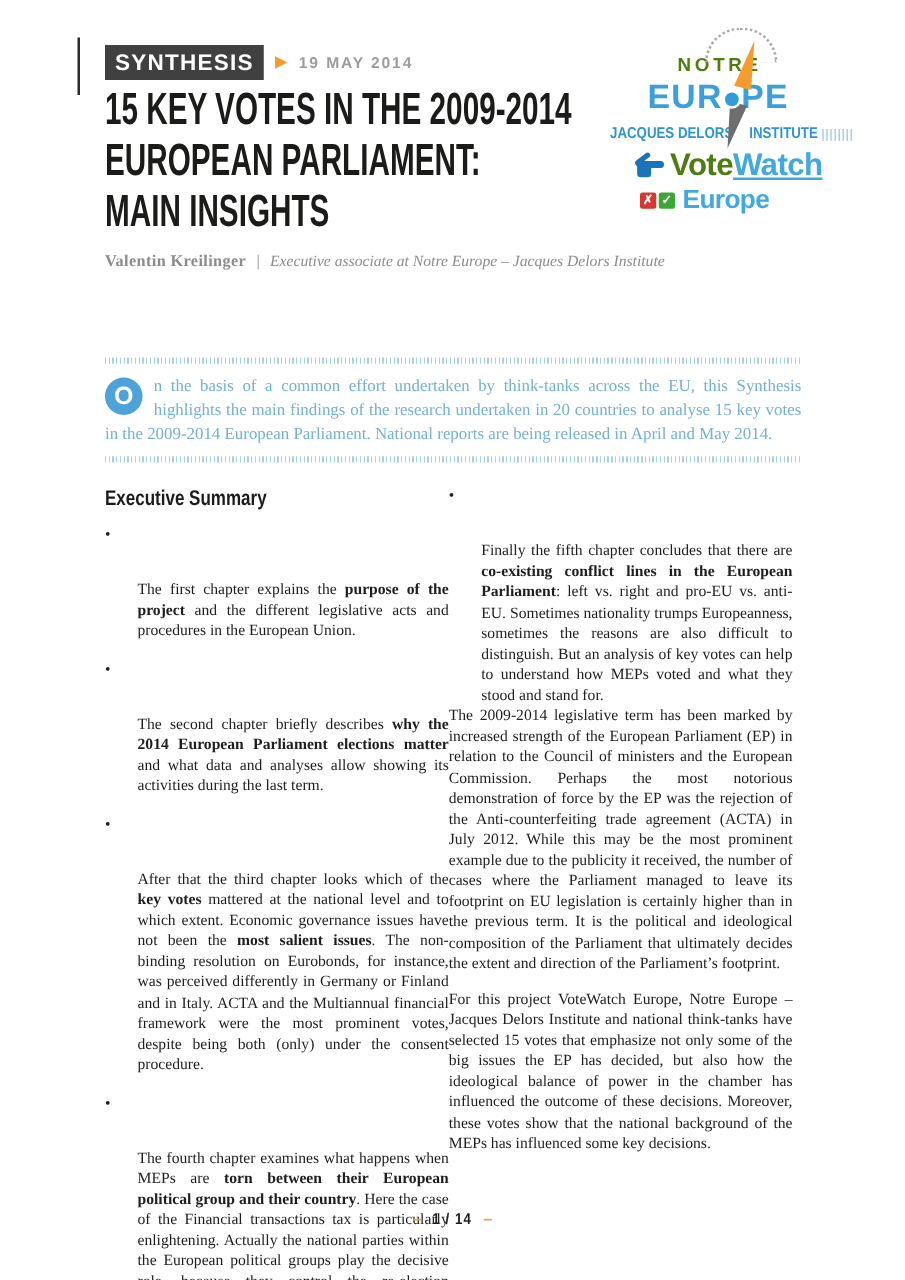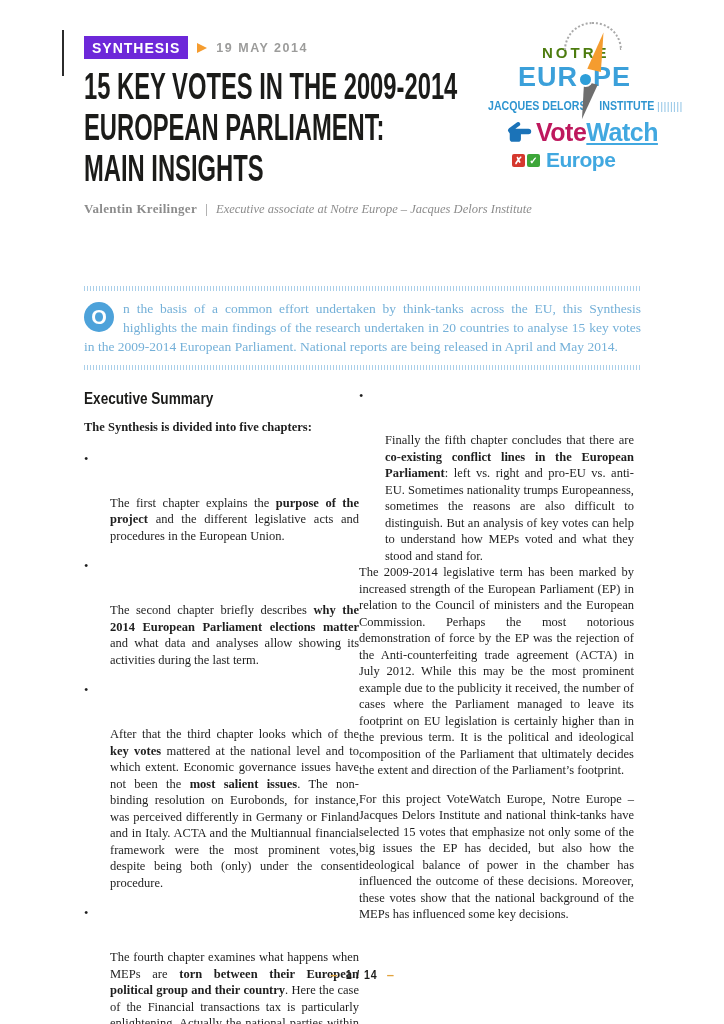--- a/index.html
+++ b/index.html
@@ -5,22 +5,22 @@
 <style>
   html,body{margin:0;padding:0;background:#ffffff;}
   body{width:724px;height:1024px;position:relative;overflow:hidden;
        font-family:"Liberation Serif",serif;color:#1e1e1e;}
 
   
   .edge-mark{position:absolute;left:62px;top:30px;width:2px;height:46px;background:#2b2b2b;}
 
   
   .header-row{position:absolute;left:84px;top:36px;display:flex;align-items:center;gap:9px;}
-  .badge{background:#6d28d9;color:#ffffff;font-family:"Liberation Sans",sans-serif;
-         font-weight:700;font-size:14px;letter-spacing:1px;padding:4px 8px 3px 8px;}
+  .badge{background:#404040;color:#ffffff;font-family:"Liberation Sans",sans-serif;
+         font-weight:700;font-size:18px;letter-spacing:1px;padding:4px 8px 3px 8px;}
   .arrow-icon{width:0;height:0;border-top:5px solid transparent;border-bottom:5px solid transparent;
               border-left:10px solid #f59c2f;}
   .header-date{color:#9c9c9b;font-family:"Liberation Sans",sans-serif;font-weight:700;
                font-size:12.5px;letter-spacing:1.5px;}
 
   
   .title-block{position:absolute;left:84px;top:66px;}
   .title-line{display:block;font:700 36px/41px "Liberation Sans",sans-serif;color:#1b1b19;
               transform:scaleX(0.66);transform-origin:0 50%;white-space:nowrap;letter-spacing:0;}
 
@@ -50,21 +50,21 @@
   .needle-bot{position:absolute;top:52px;left:0;width:0;height:0;
               border-left:7px solid transparent;border-right:7px solid transparent;
               border-top:37px solid #6e6e6e;}
   .needle-arc{position:absolute;left:76px;top:-22px;width:54px;height:26px;
               border:2px dotted #a9a9a9;border-bottom:none;border-radius:54px 54px 0 0;}
 
   .vw-logo{position:absolute;left:506px;top:118px;width:160px;}
   .vw-line1{display:flex;align-items:center;}
   .vw-line1 svg{margin-right:2px;}
   .vw-word{font:700 25px "Liberation Sans",sans-serif;letter-spacing:-0.5px;}
-  .vw-vote{color:#be185d;text-align:center;}
+  .vw-vote{color:#4d7c0f;text-align:center;}
   .vw-watch{color:#41a8e0;text-decoration:underline;}
   .vw-line2{display:flex;align-items:center;margin-top:1px;margin-left:6px;}
   .vw-sq{width:13px;height:13px;border-radius:2px;color:#fff;font:700 10px/13px "Liberation Sans",sans-serif;
          text-align:center;margin-right:2px;}
   .vw-x{background:#d5382e;}
   .vw-check{background:#3da639;}
   .vw-europe{margin-left:4px;font:700 21px "Liberation Sans",sans-serif;color:#41a8e0;letter-spacing:-0.5px;}
 
   
   .intro{position:absolute;left:84px;top:286px;width:557px;}
@@ -157,21 +157,20 @@
   <div class="intro-body">
     <span class="dropcap">O</span><span>n the basis of a common effort undertaken by think-tanks across the EU, this Synthesis highlights the main findings of the research undertaken in 20 countries to analyse 15 key votes in the 2009-2014 European Parliament. National reports are being released in April and May 2014.</span>
   </div>
   <div class="tickline"></div>
 </div>
 
 <div class="columns">
 
   <div class="col">
     <span class="col-heading">Executive Summary</span>
-    <p class="lead">The Synthesis is divided into five chapters:</p>
     <ul class="bullets">
       <li>
         <span class="bullet-dot">•</span>
         <span class="bullet-text"><span>The first chapter explains the </span><b>purpose of the project</b><span> and the different legislative acts and procedures in the European Union.</span></span>
       </li>
       <li>
         <span class="bullet-dot">•</span>
         <span class="bullet-text"><span>The second chapter briefly describes </span><b>why the 2014 European Parliament elections matter</b><span> and what data and analyses allow showing its activities during the last term.</span></span>
       </li>
       <li>

